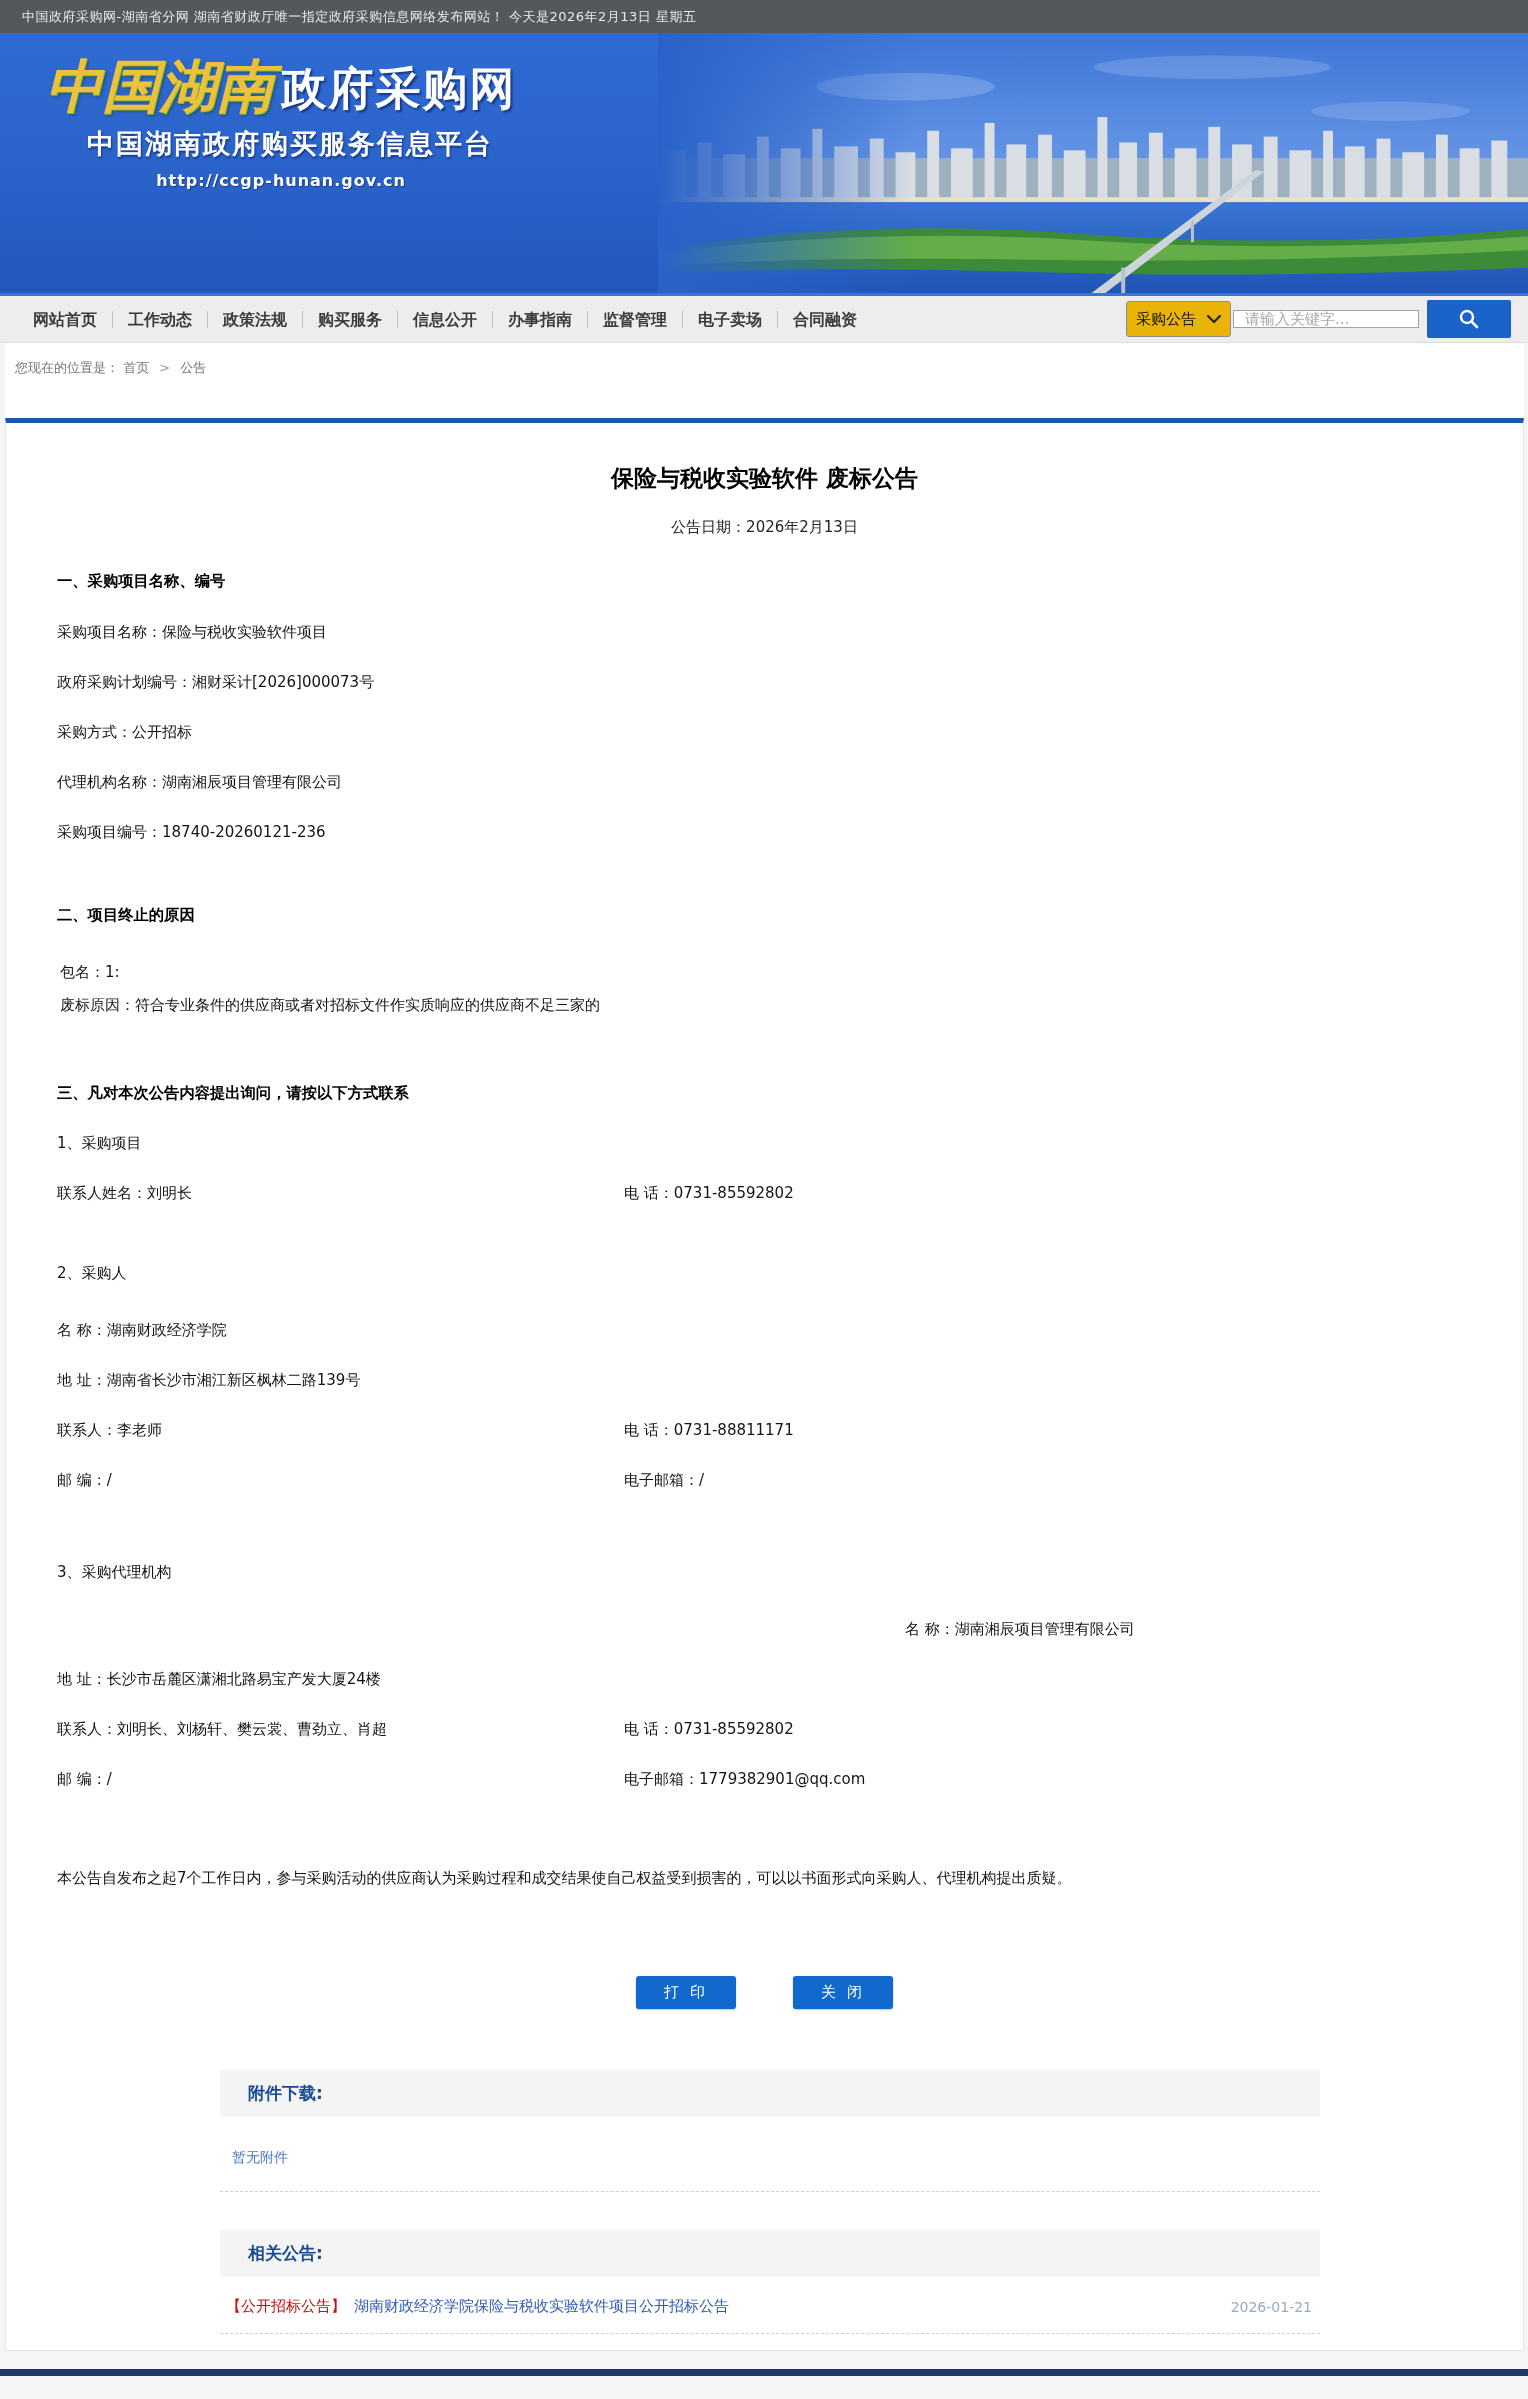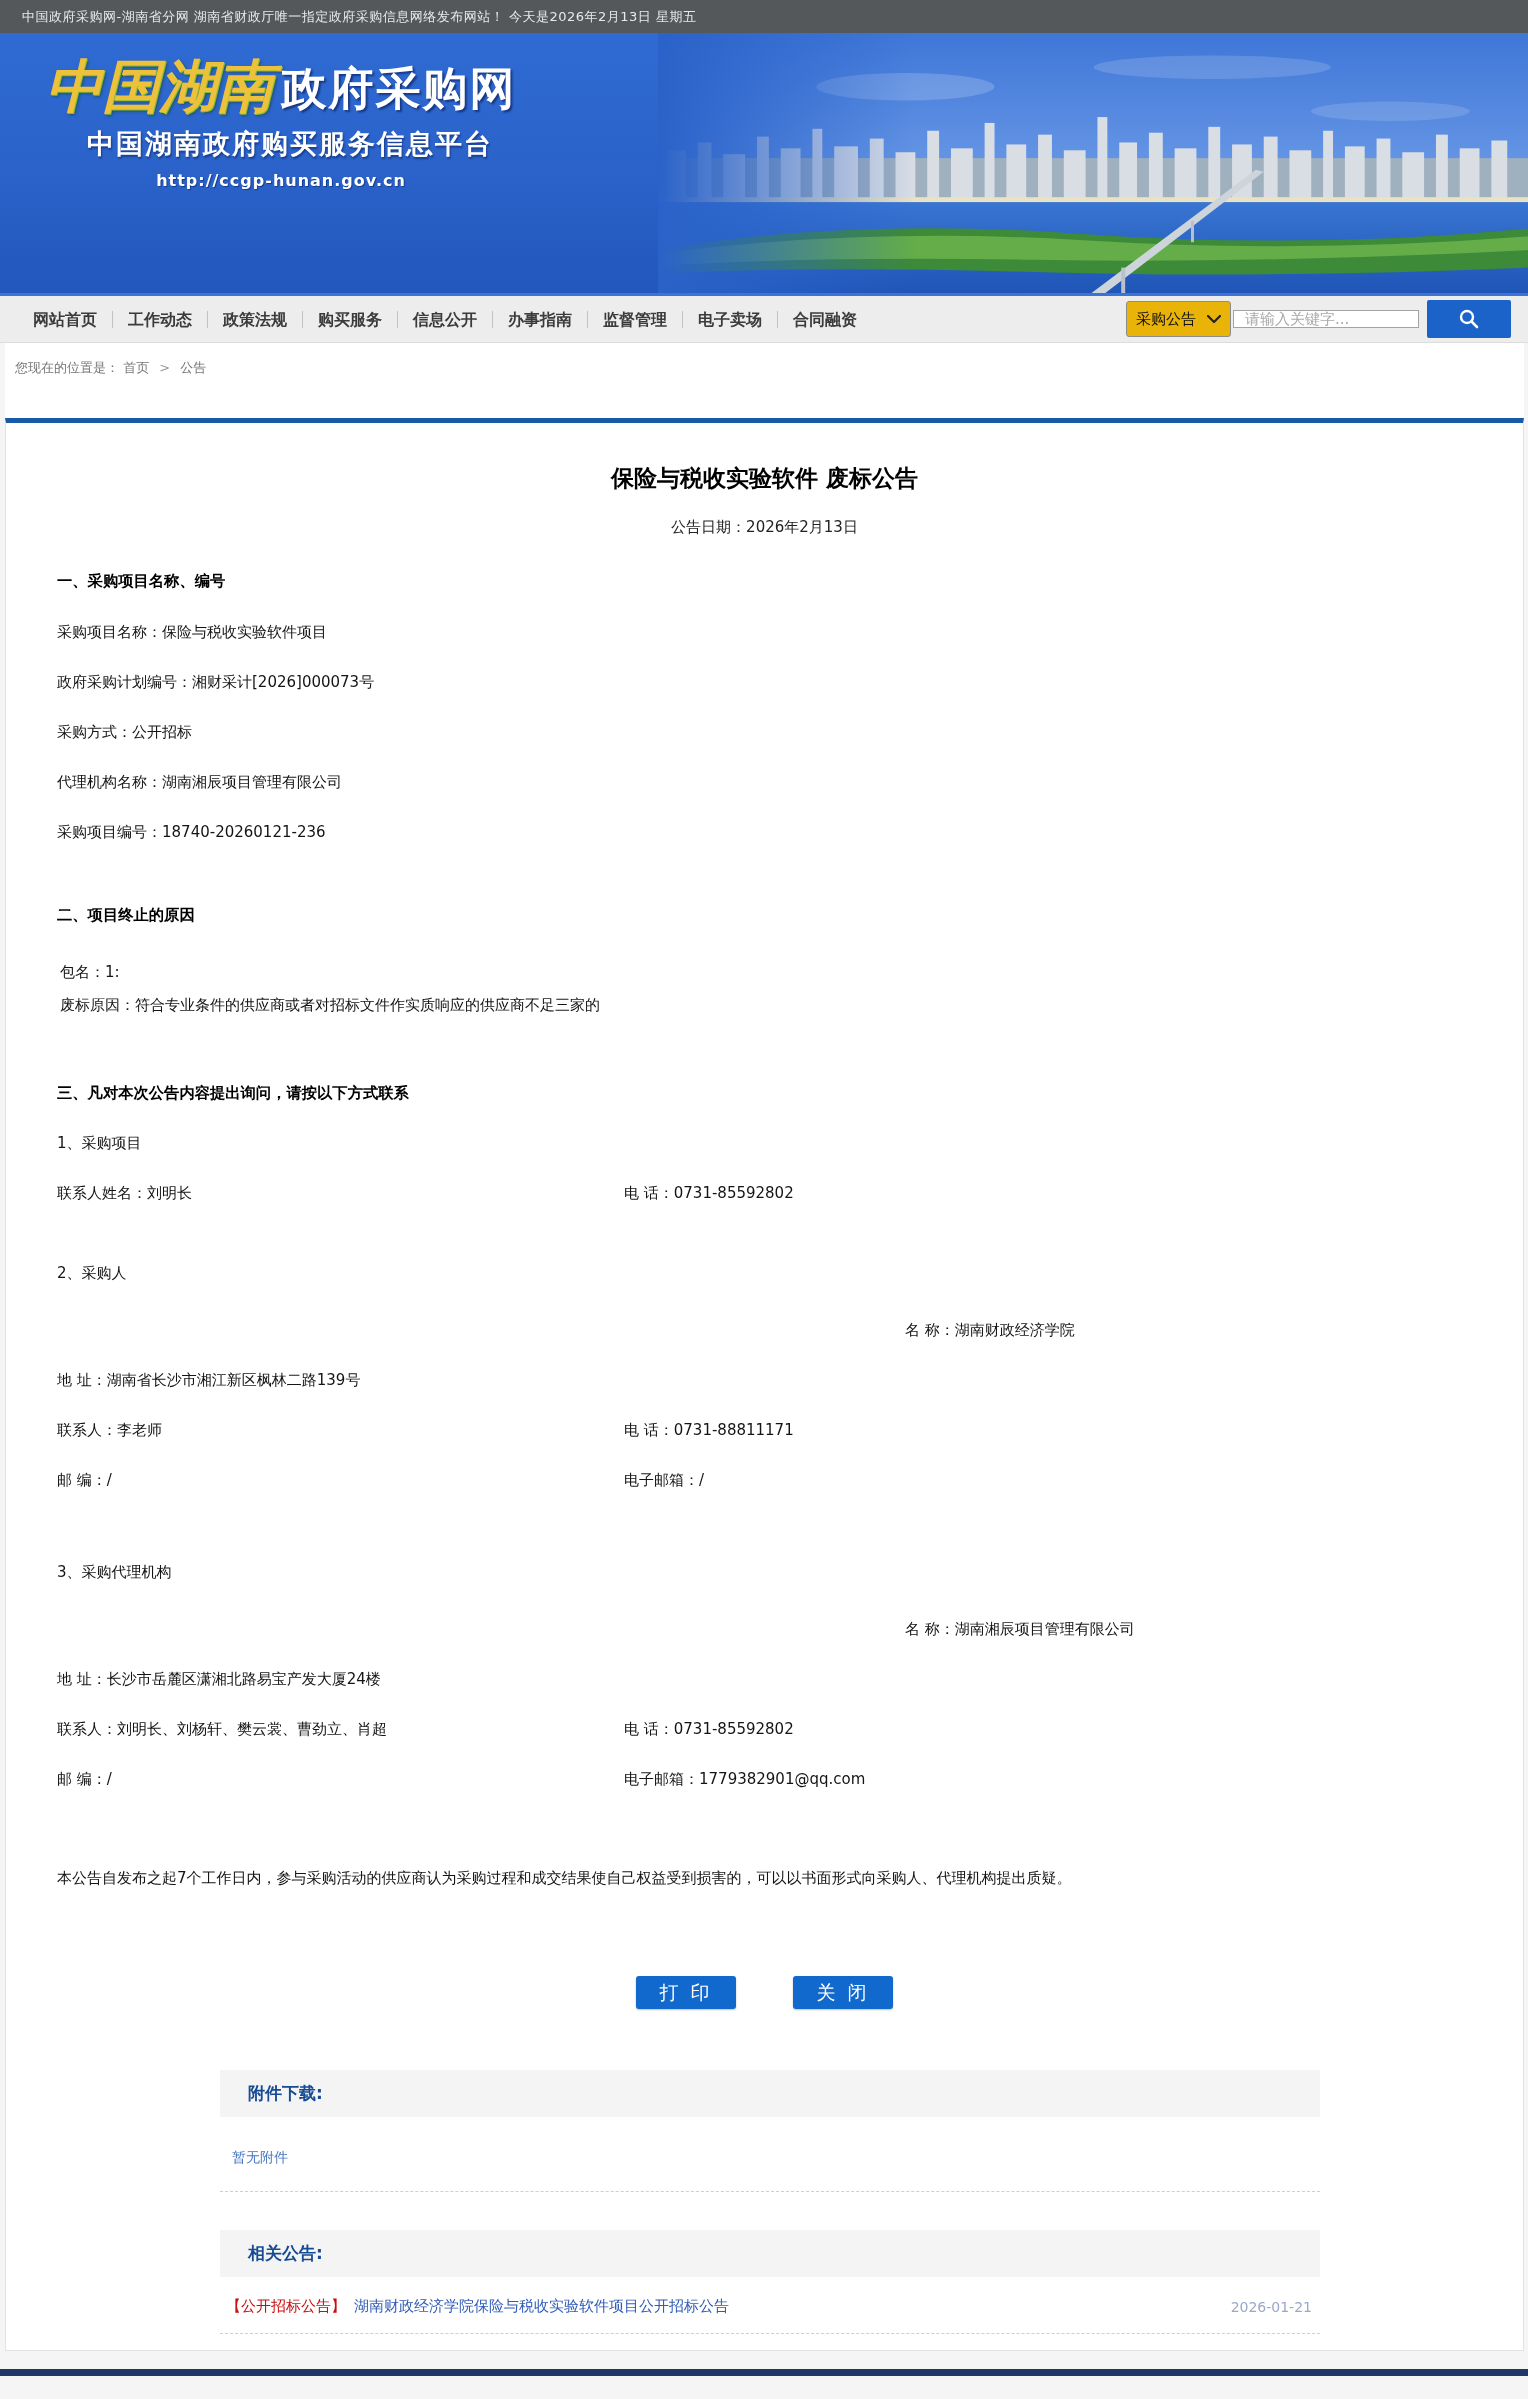--- a/index.html
+++ b/index.html
@@ -67,21 +67,21 @@
   .row { margin-top:31px; display:flex; }
   .col-l { width:567px; flex:none; }
   .col-r { flex:1; }
   .pkg-block { margin-top:30px; line-height:33px; padding-left:3px; }
   .sub-title { margin-top:30px; }
   .mt-big { margin-top:61px; }
   .mt-huge { margin-top:73px; }
   .notice { margin-top:73px; line-height:33px; padding-right:46px; }
   
   .btn-bar { margin-top:81px; display:flex; justify-content:center; gap:57px; }
-  .blue-btn { width:100px; height:33px; background:#1168cd; color:#fff; font-size:19px;
+  .blue-btn { width:100px; height:33px; background:#1168cd; color:#fff; font-size:15px;
               border:none; border-radius:3px; letter-spacing:3px; cursor:pointer;
               box-shadow:0 1px 2px rgba(0,0,0,.25);
               font-family:"DejaVu Sans","Liberation Sans",sans-serif; }
   
   .sub-section { margin:61px 203px 0 214px; }
   .sub-header { background:#f4f4f4; height:47px; line-height:47px; padding-left:28px;
                 font-size:17px; font-weight:bold; color:#164a94; }
   .attach-empty { margin:32px 0 0 12px; font-size:14px; color:#4a77c2; }
   .dotted { border-bottom:1px dashed #cfcfcf; margin-top:24px; }
   .related-item { display:flex; align-items:center; padding:20px 8px 0 6px; font-size:15px; }
@@ -244,21 +244,21 @@
 
     <div class="sec-heading mt-big">三、凡对本次公告内容提出询问，请按以下方式联系</div>
 
     <div class="sub-title">1、采购项目</div>
     <div class="row">
       <span class="col-l">联系人姓名：刘明长</span>
       <span class="col-r">电 话：0731-85592802</span>
     </div>
 
     <div class="sub-title mt-big">2、采购人</div>
-    <div class="row" style="margin-top:38px;justify-content:flex-end;">
+    <div class="row" style="margin-top:38px;">
         <span class="col-l">名 称：湖南财政经济学院</span>
       </div>
     <div class="row">
         <span class="col-l">地 址：湖南省长沙市湘江新区枫林二路139号</span>
       </div>
     <div class="row">
       <span class="col-l">联系人：李老师</span>
       <span class="col-r">电 话：0731-88811171</span>
     </div>
     <div class="row">

